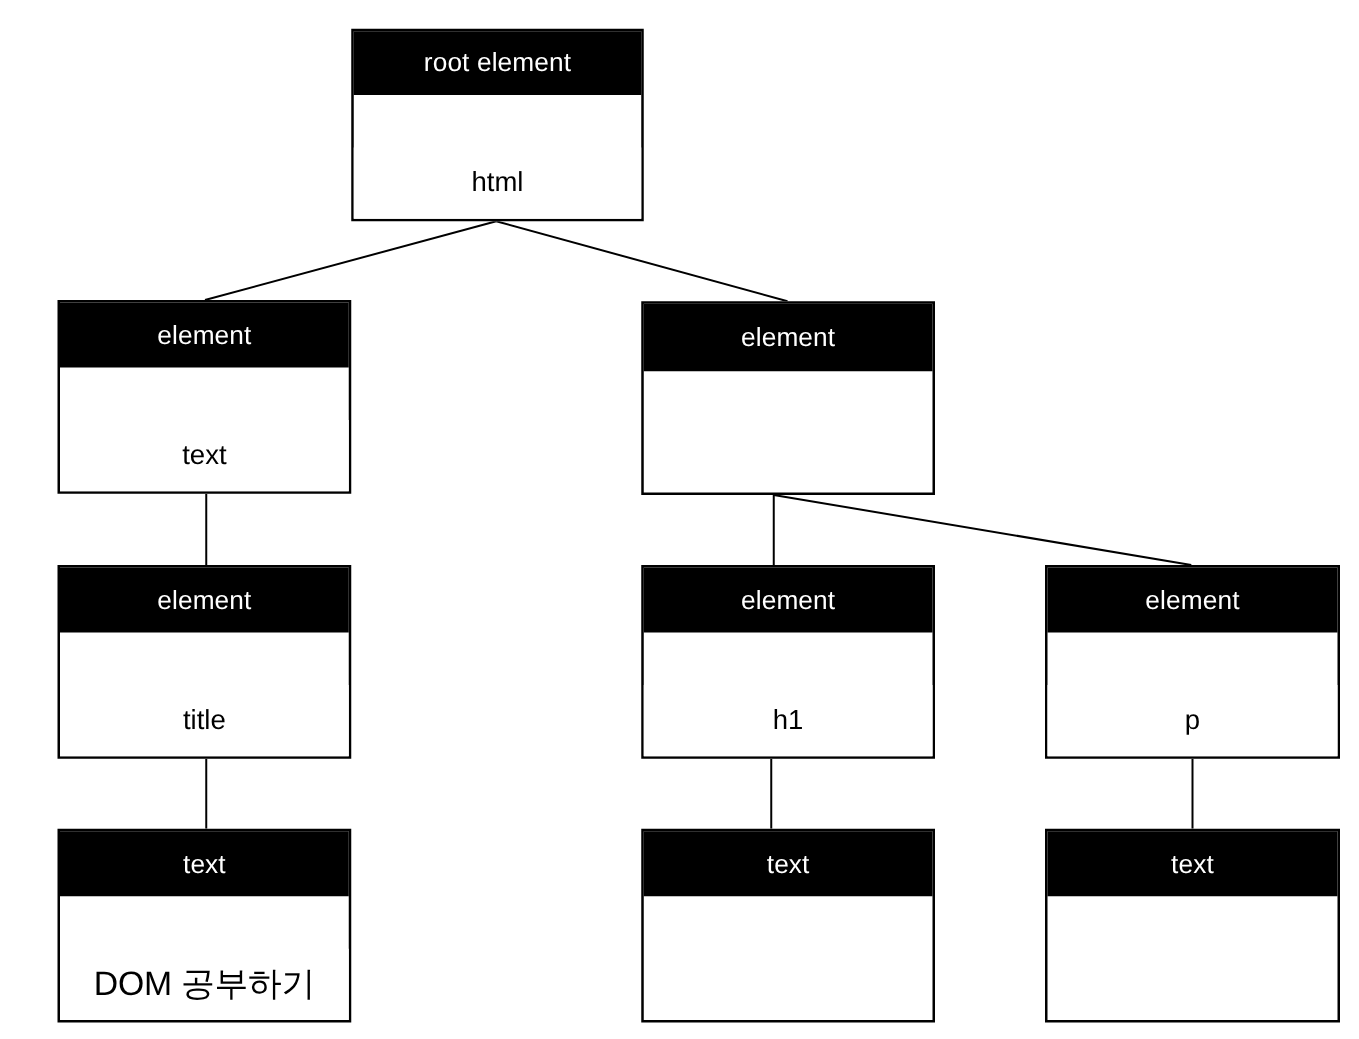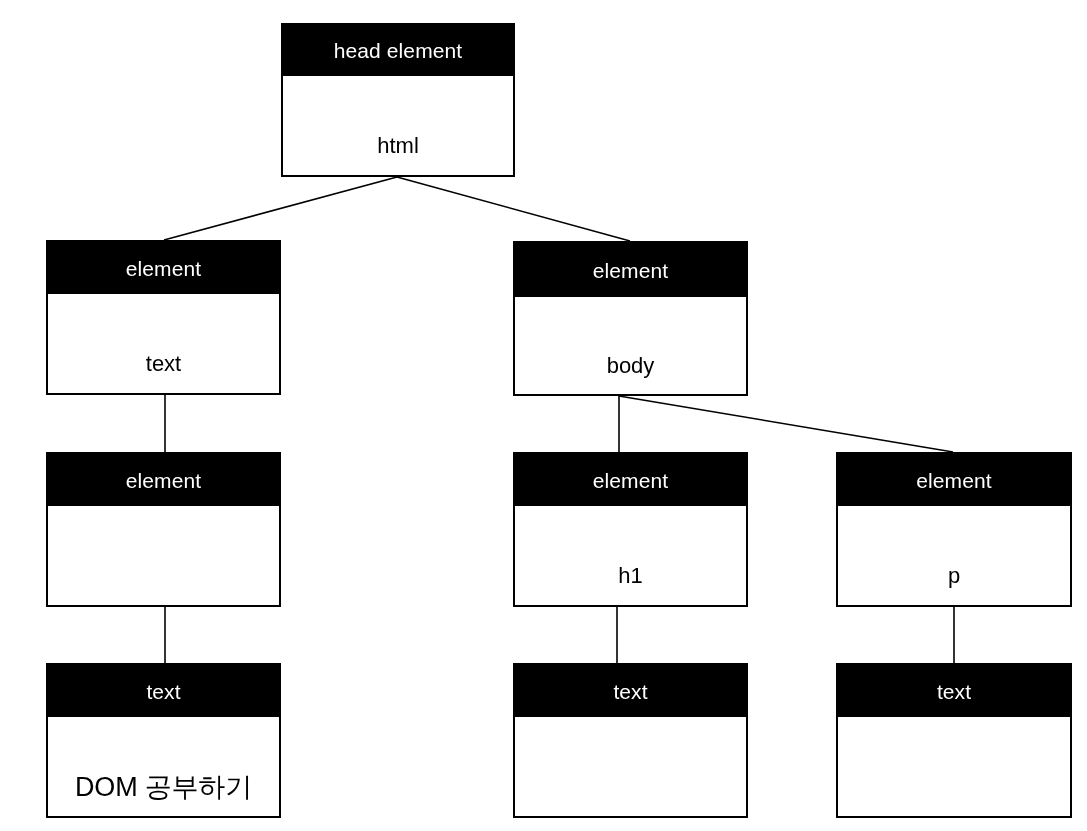--- a/index.html
+++ b/index.html
@@ -81,33 +81,33 @@
       <line x1="397" y1="177" x2="630" y2="241" stroke="#000000" stroke-width="1.6"></line>
       <line x1="165" y1="395" x2="165" y2="452" stroke="#000000" stroke-width="1.6"></line>
       <line x1="619" y1="396" x2="619" y2="452" stroke="#000000" stroke-width="1.6"></line>
       <line x1="619" y1="396" x2="953" y2="452" stroke="#000000" stroke-width="1.6"></line>
       <line x1="165" y1="607" x2="165" y2="663" stroke="#000000" stroke-width="1.6"></line>
       <line x1="617" y1="607" x2="617" y2="663" stroke="#000000" stroke-width="1.6"></line>
       <line x1="954" y1="607" x2="954" y2="663" stroke="#000000" stroke-width="1.6"></line>
     </svg>
 
 <div class="node" style="left: 281px; top: 23px; width: 234px; height: 154px;">
-      <div class="node-header" style="height: 51px;">head element</div>
+      <div class="node-header" style="height: 51px;">root element</div>
       <div class="node-body">html</div>
     </div>
     <div class="node" style="left: 46px; top: 240px; width: 235px; height: 155px;">
       <div class="node-header" style="height: 52px;">element</div>
       <div class="node-body">text</div>
     </div>
     <div class="node" style="left: 513px; top: 241px; width: 235px; height: 155px;">
       <div class="node-header" style="height: 54px;">element</div>
-      <div class="node-body">body</div>
     </div>
     <div class="node" style="left: 46px; top: 452px; width: 235px; height: 155px;">
       <div class="node-header" style="height: 52px;">element</div>
+      <div class="node-body">title</div>
     </div>
     <div class="node" style="left: 513px; top: 452px; width: 235px; height: 155px;">
       <div class="node-header" style="height: 52px;">element</div>
       <div class="node-body">h1</div>
     </div>
     <div class="node" style="left: 836px; top: 452px; width: 236px; height: 155px;">
       <div class="node-header" style="height: 52px;">element</div>
       <div class="node-body">p</div>
     </div>
     <div class="node" style="left: 46px; top: 663px; width: 235px; height: 155px;">

